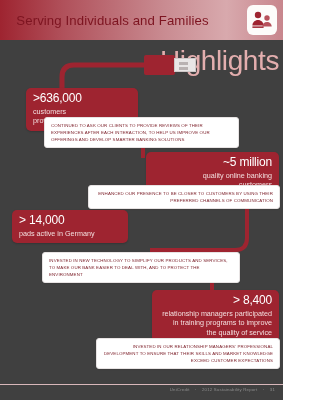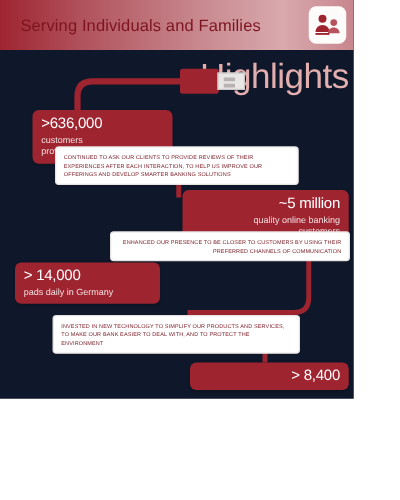--- a/index.html
+++ b/index.html
@@ -3,21 +3,21 @@
 <meta charset="utf-8">
 <style>
   html,body{margin:0;padding:0;}
   body{
     width:283px;height:400px;
     background:#ffffff;
     font-family:"Liberation Sans",sans-serif;
     overflow:hidden;
     position:relative;
   }
-  .page{position:relative;width:283px;height:319px;background:#0f172a;overflow:hidden;}
+  .page{position:relative;width:283px;height:400px;background:#404040;overflow:hidden;}
 
   
   .header{
     position:absolute;left:0;top:0;width:283px;height:40px;
     background:linear-gradient(90deg,#9e2430 0%,#b0505a 22%,#c98b91 58%,#d8a9ad 80%,#c8868d 100%);
   }
   .header-title{
     position:absolute;left:0;top:0;width:225px;height:40px;
     display:flex;align-items:center;justify-content:center;
     color:#7d1420;font-size:13.2px;letter-spacing:.1px;white-space:nowrap;
@@ -138,27 +138,32 @@
     <div class="big">~5 million</div>
     <div class="sub">
       <div>quality online banking customers</div>
     </div>
   </div>
   <div class="card card-2">ENHANCED OUR PRESENCE TO BE CLOSER TO CUSTOMERS BY USING THEIR PREFERRED CHANNELS OF COMMUNICATION</div>
 
   <div class="box box-3">
     <div class="big">&gt; 14,000</div>
     <div class="sub">
-      <div>pads daily in Germany</div>
+      <div>pads active in Germany</div>
     </div>
   </div>
   <div class="card card-3">INVESTED IN NEW TECHNOLOGY TO SIMPLIFY OUR PRODUCTS AND SERVICES, TO MAKE OUR BANK EASIER TO DEAL WITH, AND TO PROTECT THE ENVIRONMENT</div>
 
   <div class="box box-4">
     <div class="big">&gt; 8,400</div>
+    <div class="sub">
+      <div>relationship managers participated</div>
+      <div>in training programs to improve</div>
+      <div>the quality of service</div>
+    </div>
   </div>
   <div class="card card-4">INVESTED IN OUR RELATIONSHIP MANAGERS' PROFESSIONAL DEVELOPMENT TO ENSURE THAT THEIR SKILLS AND MARKET KNOWLEDGE EXCEED CUSTOMER EXPECTATIONS</div>
 
   <div class="footer-rule"></div>
   <div class="footer">
     <span>UniCredit</span>
     <span class="sep">·</span>
     <span>2012 Sustainability Report</span>
     <span class="sep">·</span>
     <span>31</span>

